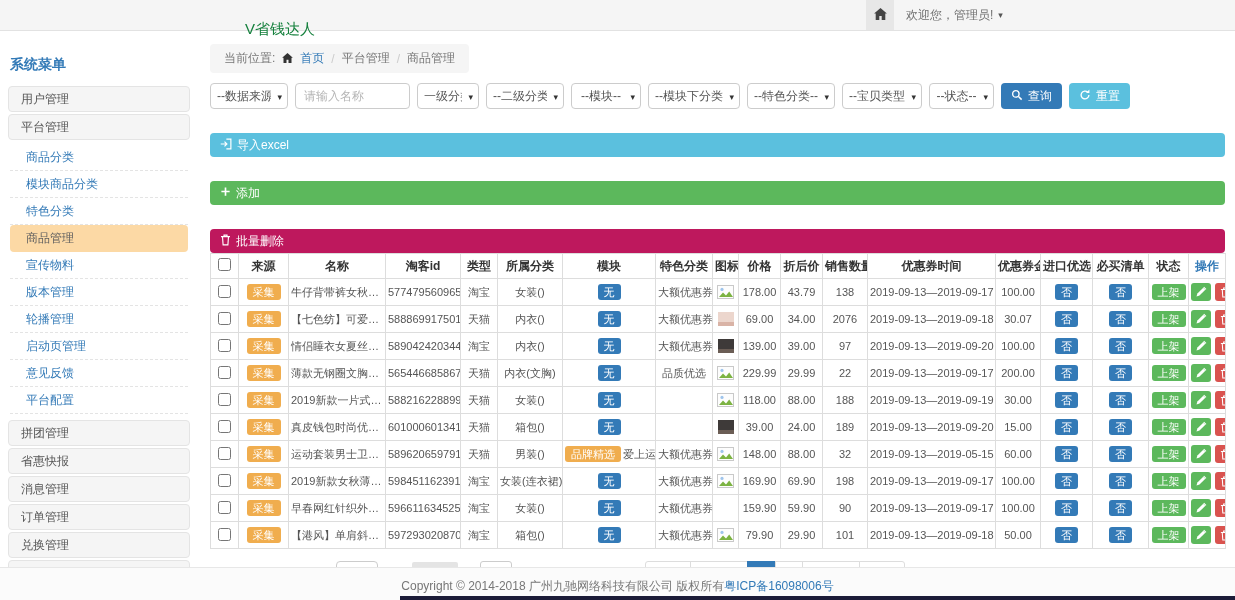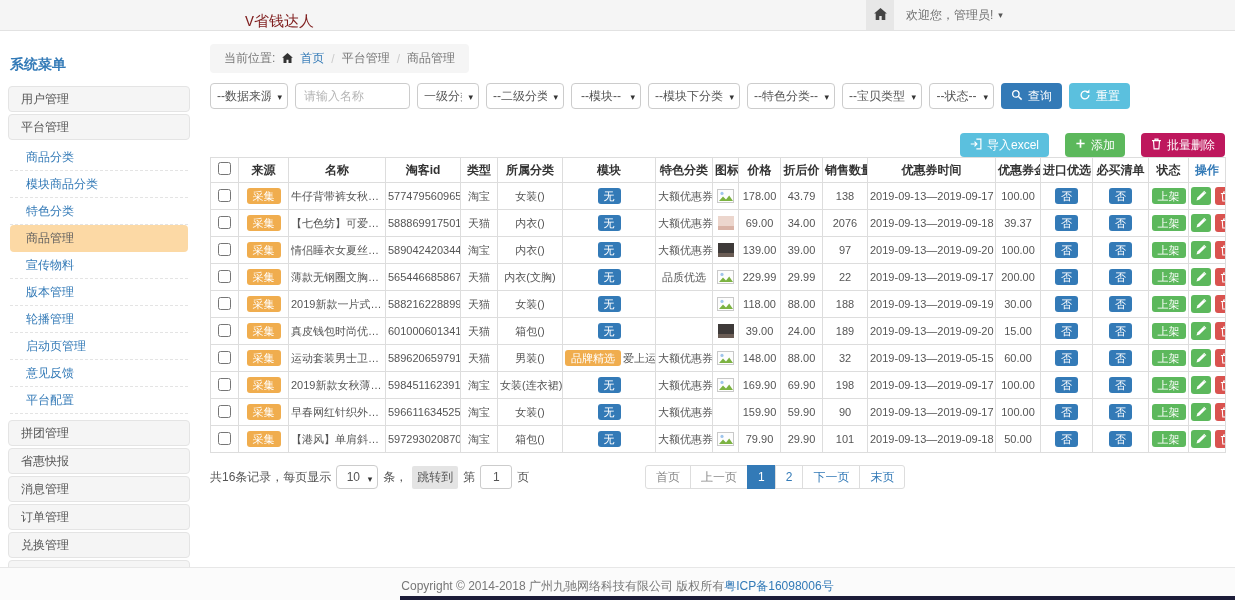--- a/index.html
+++ b/index.html
@@ -4,21 +4,21 @@
 <style>
   * { box-sizing: border-box; margin: 0; padding: 0; }
   html,body { width:1235px; height:600px; }
   body {
     position: relative; overflow: hidden; background:#fff;
     font-family:"Liberation Sans","DejaVu Sans",sans-serif;
     font-size:12px; color:#555;
   }
   
   .header { position:absolute; top:0; left:0; right:0; height:31px; background:#f5f5f5; border-bottom:1px solid #e2e2e2; }
-  .app-title { position:absolute; left:245px; top:12px; font-size:15px; color:#7f1d1d;font-family:Liberation Mono, monospace; }
+  .app-title { position:absolute; left:245px; top:20px; font-size:15px; color:#15803d; }
   .home-box { position:absolute; left:866px; top:0; width:28px; height:30px; background:#e7e7e7; display:flex; align-items:center; justify-content:center; cursor:pointer; }
   .welcome { position:absolute; left:906px; top:0; height:30px; display:flex; align-items:center; gap:5px; color:#707070; cursor:pointer; }
   .welcome .caret-glyph { font-size:9px; color:#555; }
   
   .sidebar { position:absolute; left:8px; top:50px; width:182px; height:517px; overflow:hidden; }
   .sidebar-title { color:#337ab7; font-size:14px; font-weight:bold; margin:6px 2px 12px 2px; }
   .menu-group { background:#f5f5f5; border:1px solid #e4e4e4; border-radius:4px; padding:5px 12px; margin-bottom:2px; color:#555; cursor:pointer; line-height:14px; }
   .submenu { background:#fff; padding:2px 0 4px 0; margin-bottom:2px; }
   .submenu-item { padding:6px 12px 6px 16px; margin:0 2px; border-bottom:1px dashed #e4e4e4; color:#337ab7; cursor:pointer; line-height:14px; }
   .submenu-item.active { background:#fcd9a5; border-radius:4px; color:#5f5f5f; border-bottom-color:transparent; }
@@ -33,21 +33,21 @@
   .sel .caret { position:absolute; right:5px; top:8px; font-size:9px; color:#333; }
   .sel .sel-text { white-space:nowrap; overflow:hidden; }
   .txt-input { height:26px; border:1px solid #ccc; border-radius:4px; padding:0 8px; color:#555; font-size:12px; font-family:inherit; flex:none; }
   .txt-input::placeholder { color:#b5b5b5; }
   .btn { height:26px; border:none; border-radius:4px; color:#fff; display:inline-flex; align-items:center; gap:5px; padding:0 10px; font-size:12px; font-family:inherit; cursor:pointer; white-space:nowrap; }
   .btn-primary { background:#337ab7; }
   .btn-info { background:#5bc0de; }
   .btn-success { background:#5cb85c; }
   .btn-soft-danger { background:#be185d; }
   
-  .toolbar { margin-top:24px; display:flex; justify-content:flex-end; gap:16px; }
+  .toolbar { margin-top:24px; display:flex; justify-content:flex-end; gap:24px;flex-direction:column; }
   .toolbar .btn { height:24px; }
   
   .grid { width:1015px; border-collapse:collapse; table-layout:fixed; }
   .grid th, .grid td { border:1px solid #ddd; text-align:center; vertical-align:middle; overflow:hidden; white-space:nowrap; }
   .grid th { color:#333; font-weight:bold; font-size:12px; height:25px; padding:2px; }
   .grid th.th-actions { color:#337ab7; }
   .grid td { height:27px; padding:2px; font-size:11px; color:#555; }
   .grid td.td-name { text-overflow:ellipsis; }
   .tag { display:inline-block; border-radius:3px; color:#fff; padding:2px 6px; font-size:11px; line-height:12px; }
   .tag-orange { background:#f0ad4e; }
@@ -293,21 +293,21 @@
           <td>588869917501</td>
           <td>天猫</td>
           <td>内衣()</td>
           <td><span class="tag tag-blue">无</span></td>
           <td>大额优惠券</td>
           <td><span class="thumb thumb-light"></span></td>
           <td>69.00</td>
           <td>34.00</td>
           <td>2076</td>
           <td>2019-09-13—2019-09-18</td>
-          <td>39.37</td>
+          <td>30.07</td>
           <td><span class="tag tag-blue">否</span></td>
           <td><span class="tag tag-blue">否</span></td>
           <td><span class="tag tag-green">上架</span></td>
           <td><span class="icon-btn edit">
               <svg width="12" height="12" viewBox="0 0 16 16">
                 <path d="M2 14l1.2-4L11 2.2 13.8 5 6 12.8z" fill="#fff"></path>
                 <path d="M11.6 1.4L14.6 4.4" stroke="#fff" stroke-width="1.5"></path>
               </svg>
             </span><span class="icon-btn del">
               <svg width="10" height="11" viewBox="0 0 14 16">

